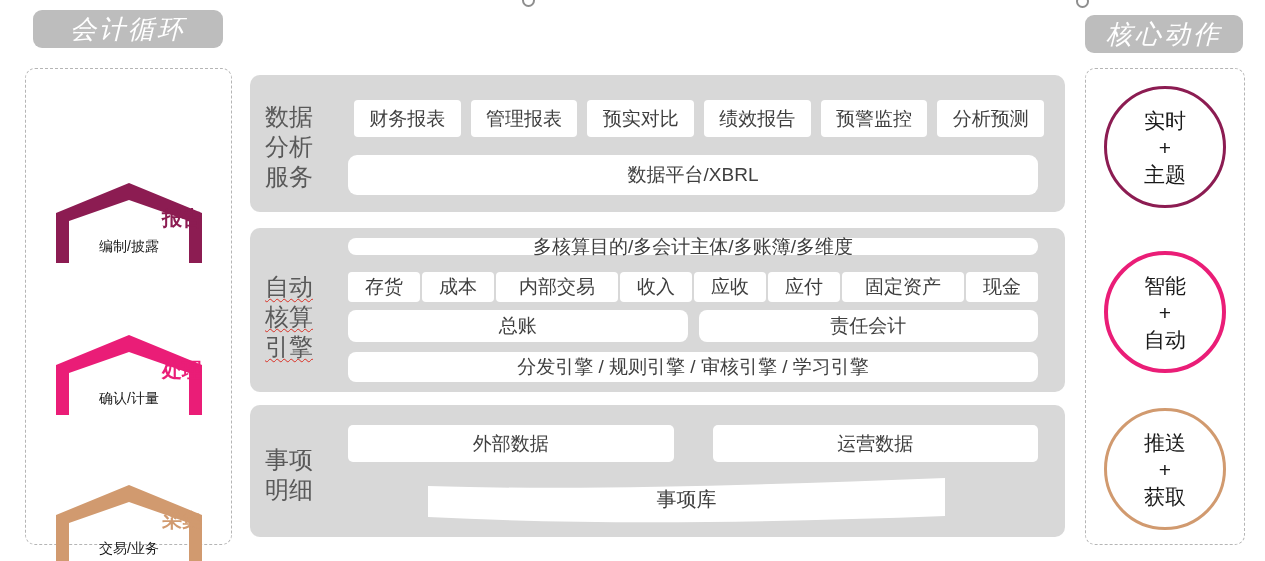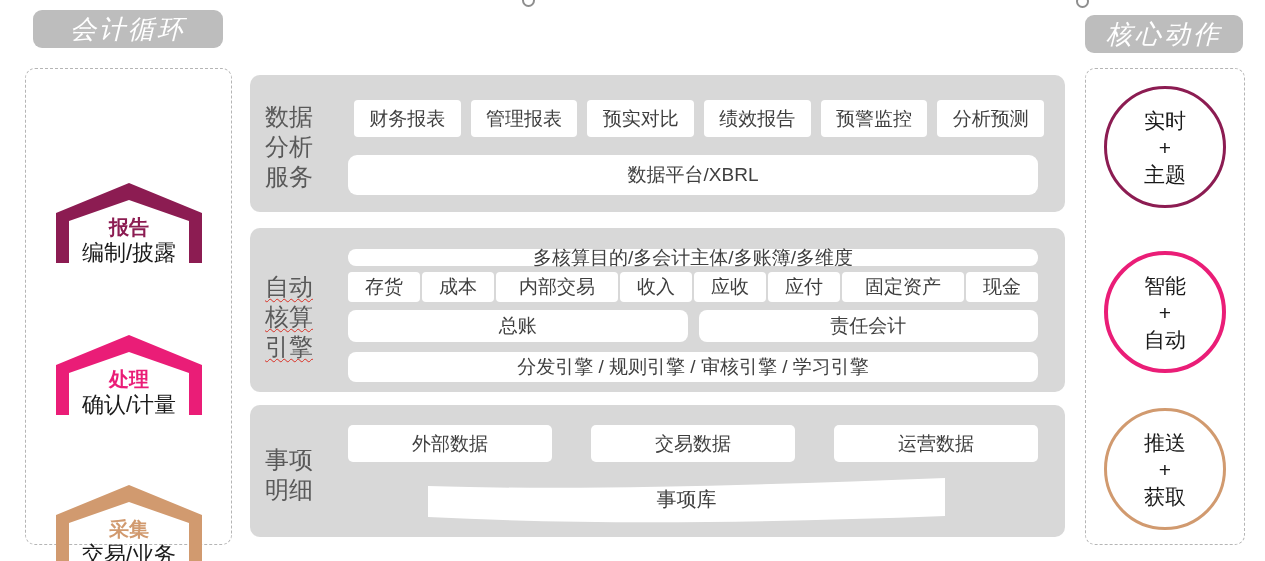--- a/index.html
+++ b/index.html
@@ -25,24 +25,24 @@
   .pill-header.right { left:1085px; top:15px; width:158px; height:38px; }
 
   
   .dashed-box { position:absolute; border:1px dashed #b5b5b5; border-radius:10px; background:#ffffff; }
   .dashed-box.left { left:25px; top:68px; width:207px; height:477px; }
   .dashed-box.right { left:1085px; top:68px; width:160px; height:477px; }
 
   
   .stage { position:absolute; left:55px; width:146px; height:86px; }
   .stage svg { position:absolute; left:0; top:0; }
-  .stage .stage-title { position:absolute; top:31px; left:0; width:146px; text-align:center;
+  .stage .stage-title { position:absolute; top:22px; left:0; width:146px; text-align:right;
     font-size:20px; font-weight:bold; }
   .stage .stage-sub { position:absolute; top:55px; left:0; width:146px; text-align:center;
-    font-size:22px; color:#1a1a1a; white-space:nowrap; }
+    font-size:14px; color:#1a1a1a; white-space:nowrap; }
   .stage.s1 { top:114px; } .stage.s2 { top:266px; } .stage.s3 { top:416px; }
   .stage.s1 .stage-title { color:#8C1C52; }
   .stage.s2 .stage-title { color:#EA1D77; }
   .stage.s3 .stage-title { color:#D19A6F; }
 
   
   .panel { position:absolute; left:250px; width:815px; background:#D8D8D8; border-radius:10px; }
   .panel.p1 { top:75px;  height:137px; }
   .panel.p2 { top:228px; height:164px; }
   .panel.p3 { top:405px; height:132px; }
@@ -61,21 +61,21 @@
   .bar { background:#ffffff; border-radius:9px; display:flex; align-items:center;
     justify-content:center; font-size:19px; color:#3f3f3f; }
 
   
   .p1 .chips-row { top:25px; height:37px; gap:10px;margin-left:6px; }
   .p1 .chips-row .chip { flex:1; }
   .p1 .platform-row { top:80px; height:40px; }
   .p1 .platform-row .bar { width:100%; }
 
   
-  .p2 .multi-row { top:21px; height:17px; }
+  .p2 .multi-row { top:10px; height:17px; }
   .p2 .multi-row .bar { width:100%; border-radius:8px; }
   .p2 .acct-row { top:44px; height:30px; gap:2px; }
   .p2 .acct-row .chip { flex:1; }
   .p2 .acct-row .chip.wide { flex:1.7; }
   .p2 .ledger-row { top:82px; height:32px; gap:11px; }
   .p2 .ledger-row .bar { flex:1; border-radius:8px; }
   .p2 .engine-row { top:124px; height:30px; }
   .p2 .engine-row .bar { width:100%; border-radius:8px; }
 
   
@@ -177,21 +177,20 @@
     </div>
   </div>
 
   <div class="panel p3">
     <div class="panel-label">
       <div>事项</div>
       <div>明细</div>
     </div>
     <div class="row data-row">
       <div class="chip">外部数据</div>
-      <div class="chip">交易数据</div>
       <div class="chip">运营数据</div>
     </div>
     <div class="wave-row">
       <svg width="517" height="48" viewBox="0 0 517 48">
         <path d="M0,9 C160,14 330,8 517,1 L517,39 C330,46 160,48 0,40 Z" fill="#ffffff"></path>
       </svg>
       <div class="wave-label">事项库</div>
     </div>
   </div>
 

